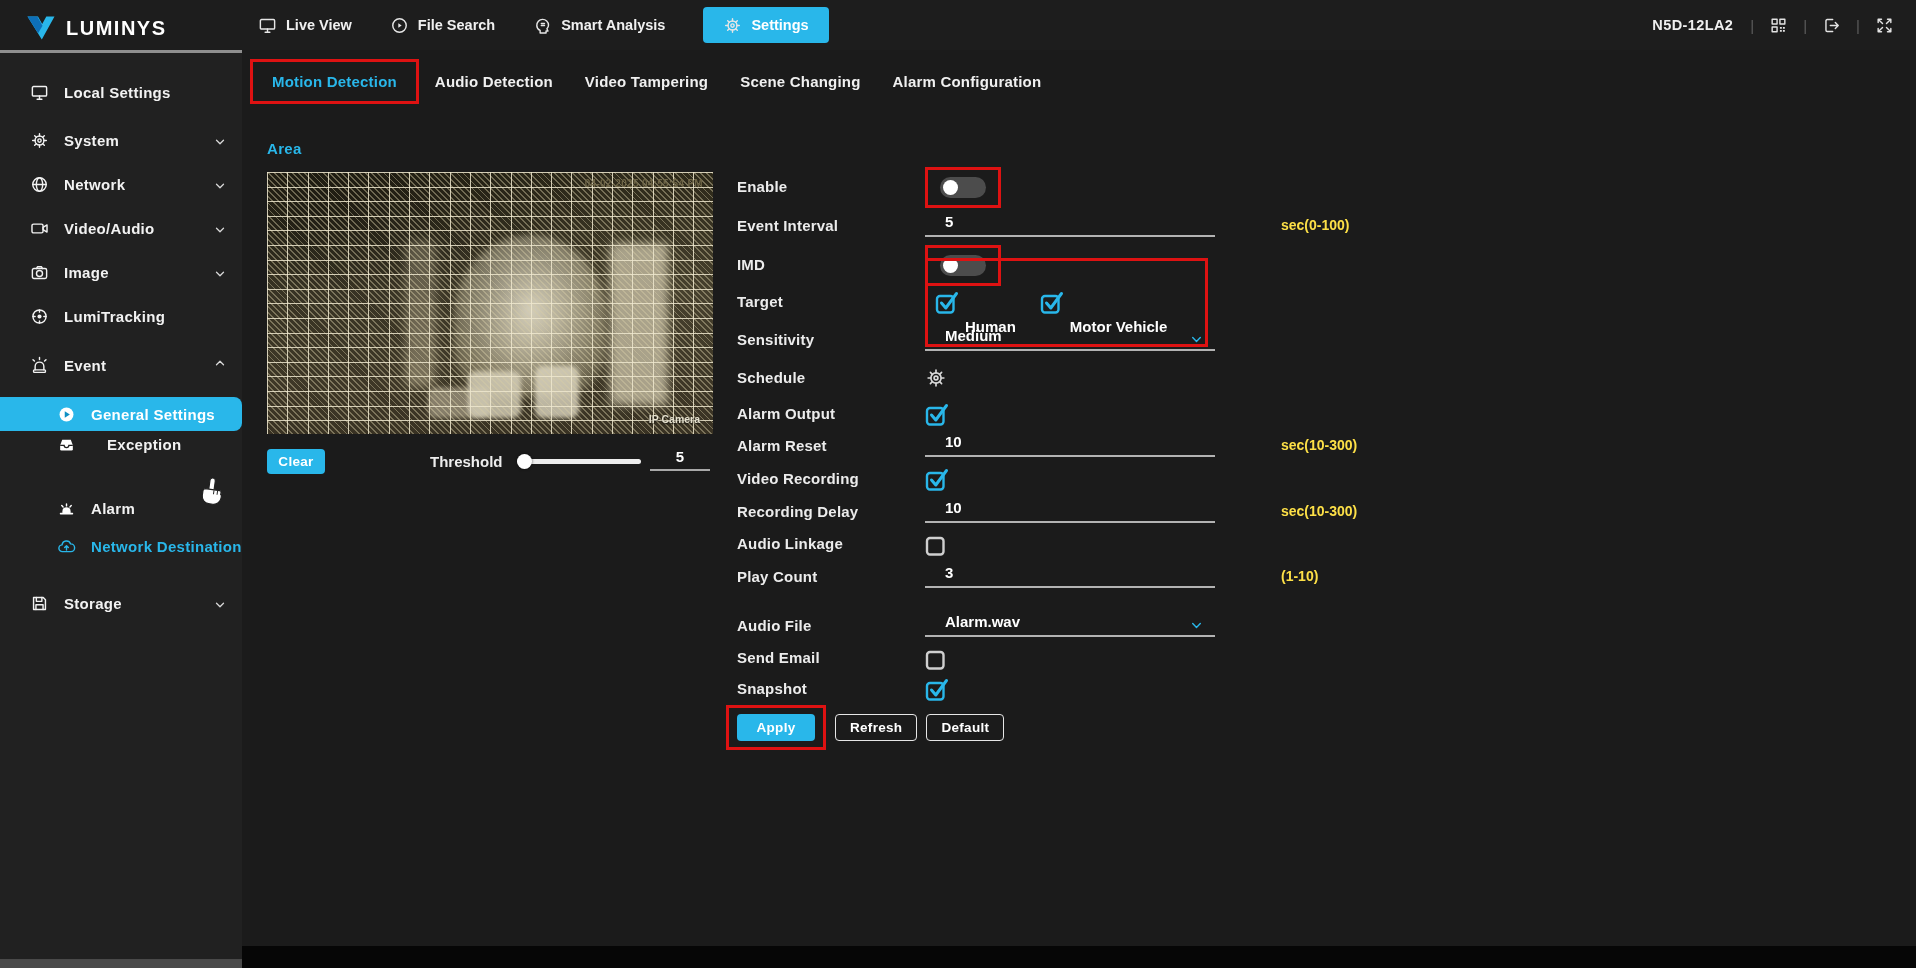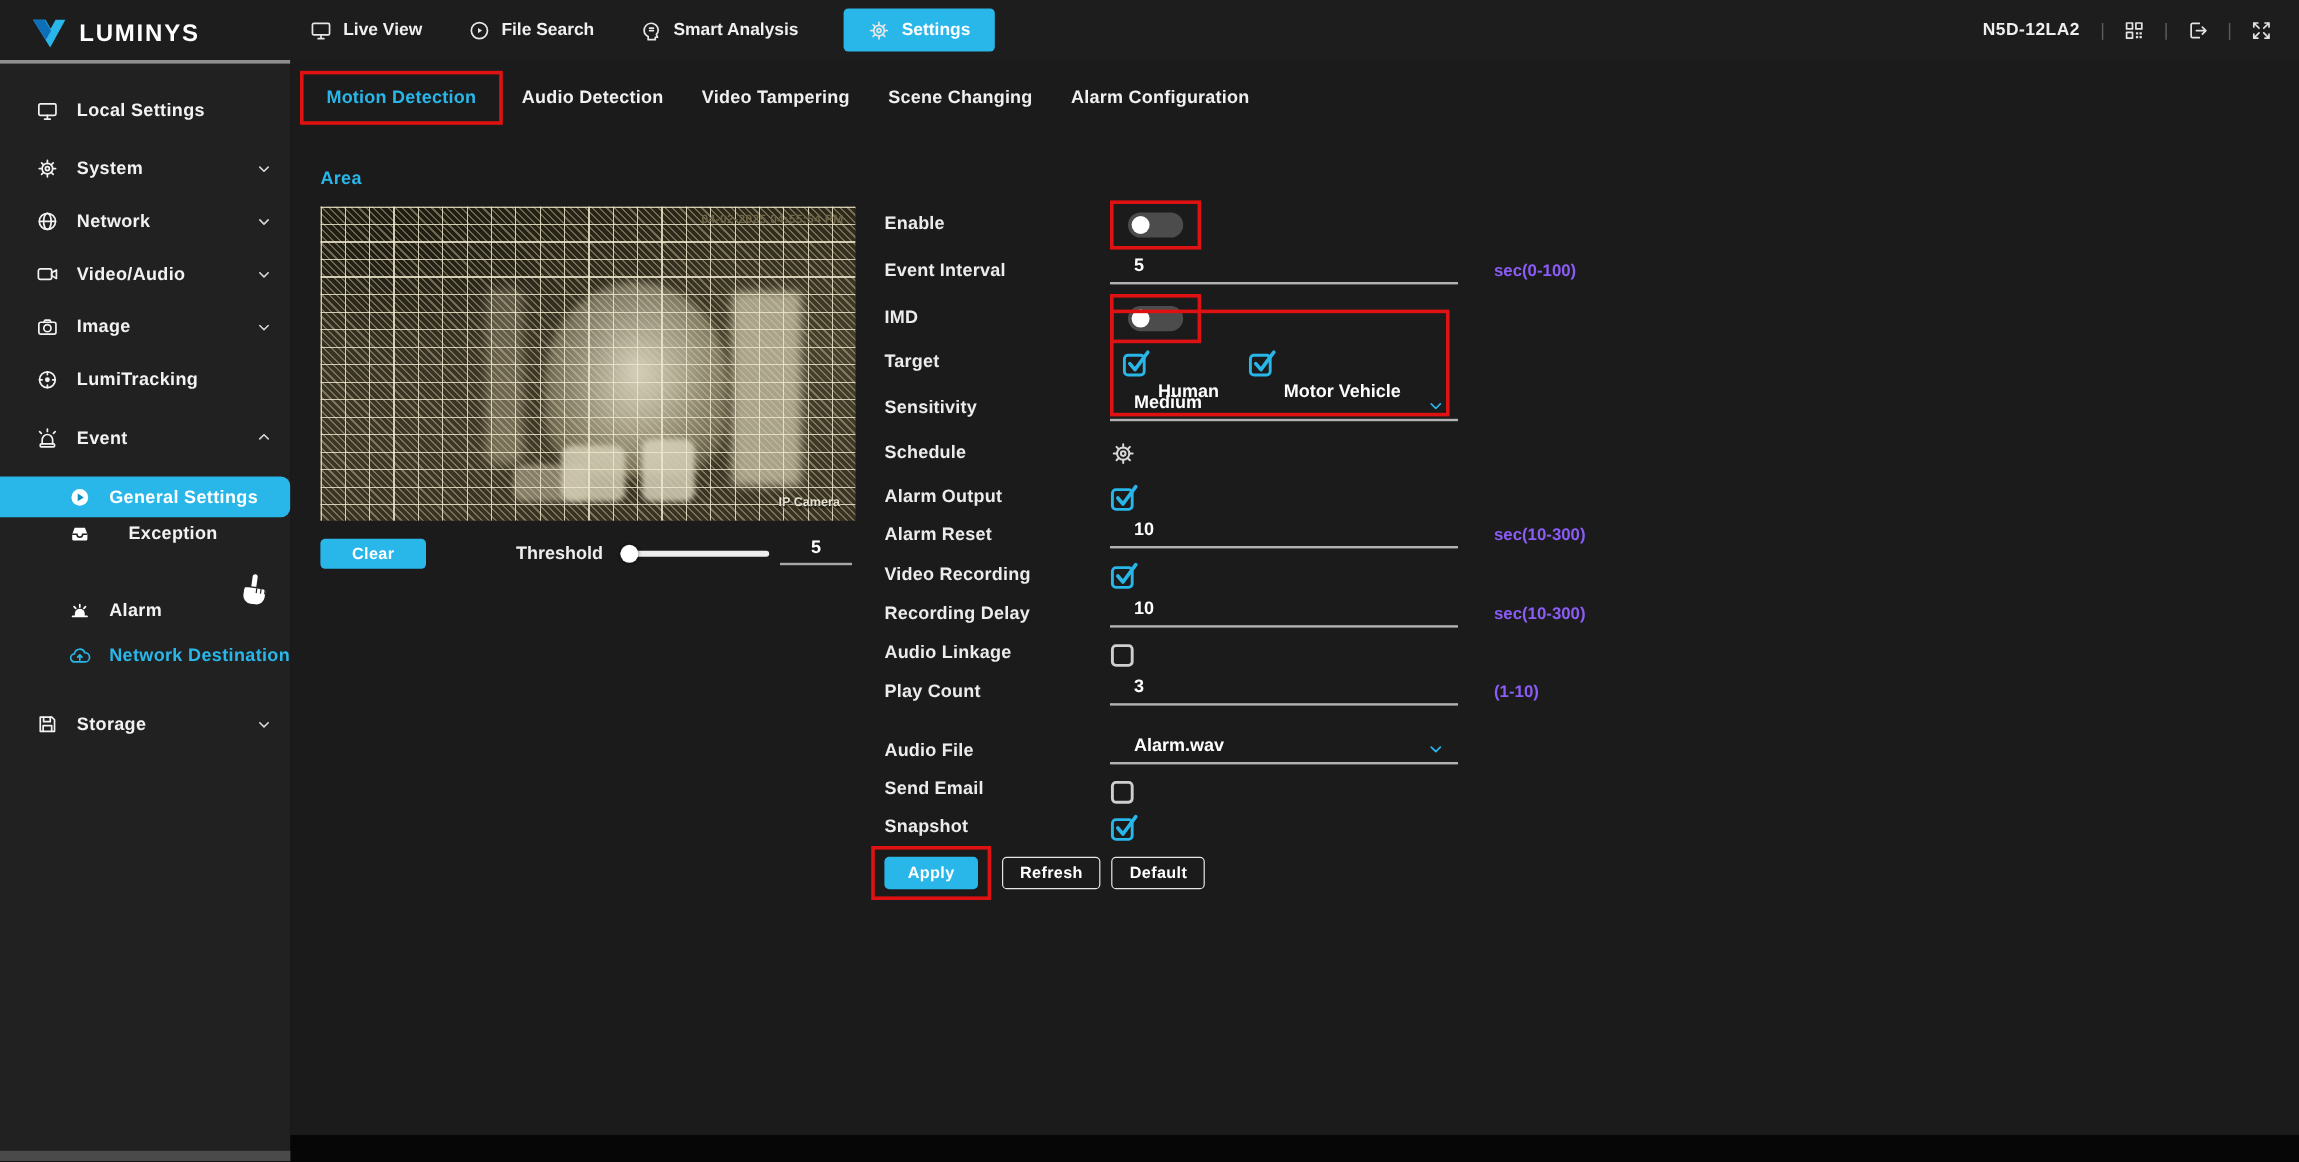--- a/index.html
+++ b/index.html
@@ -70,32 +70,32 @@
   .b-table{left:36%;top:82%;width:14%;height:12%;background:#b9b098;opacity:.6;filter:blur(2px);}
   .vign{position:absolute;inset:0;background:radial-gradient(ellipse at 12% 15%,rgba(0,0,0,.4),transparent 55%);}
   .gridov{position:absolute;inset:0;background-image:
       repeating-linear-gradient(to right, rgba(238,231,206,.85) 0 1px, transparent 1px 20.3px),
       repeating-linear-gradient(to bottom, rgba(238,231,206,.85) 0 1px, transparent 1px 14.6px),
       repeating-linear-gradient(45deg, rgba(214,204,166,.42) 0 1.3px, transparent 1.3px 4.3px);}
   .ts{position:absolute;right:10px;top:6px;font-size:10px;font-weight:bold;color:#6e6546;letter-spacing:.3px;}
   .ipcam{position:absolute;right:13px;bottom:9px;font-size:10.5px;font-weight:bold;color:#e6e1ce;text-shadow:0 1px 2px rgba(0,0,0,.8);}
 
   
-  .clear-btn{position:absolute;left:25px;top:399px;width:88px;height:25px;background:var(--cyan);color:#fff;font-size:13.5px;font-weight:bold;display:flex;align-items:center;justify-content:center;border-radius:4px;letter-spacing:.3px;}
+  .clear-btn{position:absolute;left:25px;top:399px;width:58px;height:25px;background:var(--cyan);color:#fff;font-size:13.5px;font-weight:bold;display:flex;align-items:center;justify-content:center;border-radius:4px;letter-spacing:.3px;}
   .thr-label{position:absolute;left:188px;top:403px;font-size:15px;font-weight:bold;color:#ededed;}
   .slider{position:absolute;left:275px;top:401px;width:124px;height:20px;}
   .slider .track{position:absolute;left:0;top:8px;width:124px;height:5px;border-radius:3px;background:#ededed;}
   .slider .knob{position:absolute;left:0;top:3px;width:15px;height:15px;border-radius:50%;background:#fff;box-shadow:0 0 3px rgba(0,0,0,.6);}
   .thr-val{position:absolute;left:408px;top:398px;width:60px;text-align:center;font-size:15px;font-weight:bold;color:#fff;border-bottom:2px solid #a9a9a9;padding-bottom:4px;}
 
   
   .frow{position:absolute;left:495px;width:1060px;height:26px;}
   .flabel{position:absolute;left:0;top:4px;font-size:15px;font-weight:bold;color:#ececec;letter-spacing:.2px;white-space:nowrap;}
   .fctl{position:absolute;left:188px;top:0;height:26px;display:flex;align-items:center;}
-  .fsuffix{position:absolute;left:508px;top:4px;font-size:14px;font-weight:bold;color:#8b5cf6;white-space:nowrap;}
+  .fsuffix{position:absolute;left:544px;top:4px;font-size:14px;font-weight:bold;color:#fde047;white-space:nowrap;}
   .uline{position:relative;display:inline-flex;align-items:flex-end;width:290px;border-bottom:2px solid #b3b3b3;padding:0 0 5px 0;height:21px;box-sizing:border-box;}
   .uval{margin-left:20px;font-size:15px;font-weight:bold;color:#fff;}
   .chev-cyan{position:absolute;right:12px;bottom:4px;width:13px;height:13px;color:var(--cyan);}
   .chev-cyan svg{width:13px;height:13px;}
   .toggle{position:relative;display:inline-block;width:46px;height:21px;border-radius:11px;background:#4c4c4c;}
   .toggle .knob{position:absolute;left:3px;top:3px;width:15px;height:15px;border-radius:50%;background:#fff;}
   .ctl-red{padding:7px 12px;}
   .tgt-red{padding:9px 14px 9px 7px;}
   .cb{position:relative;display:inline-flex;width:21px;height:21px;color:#cfcfcf;}
   .cb svg{position:absolute;left:0;bottom:-2px;width:24px;height:26px;overflow:visible;}

